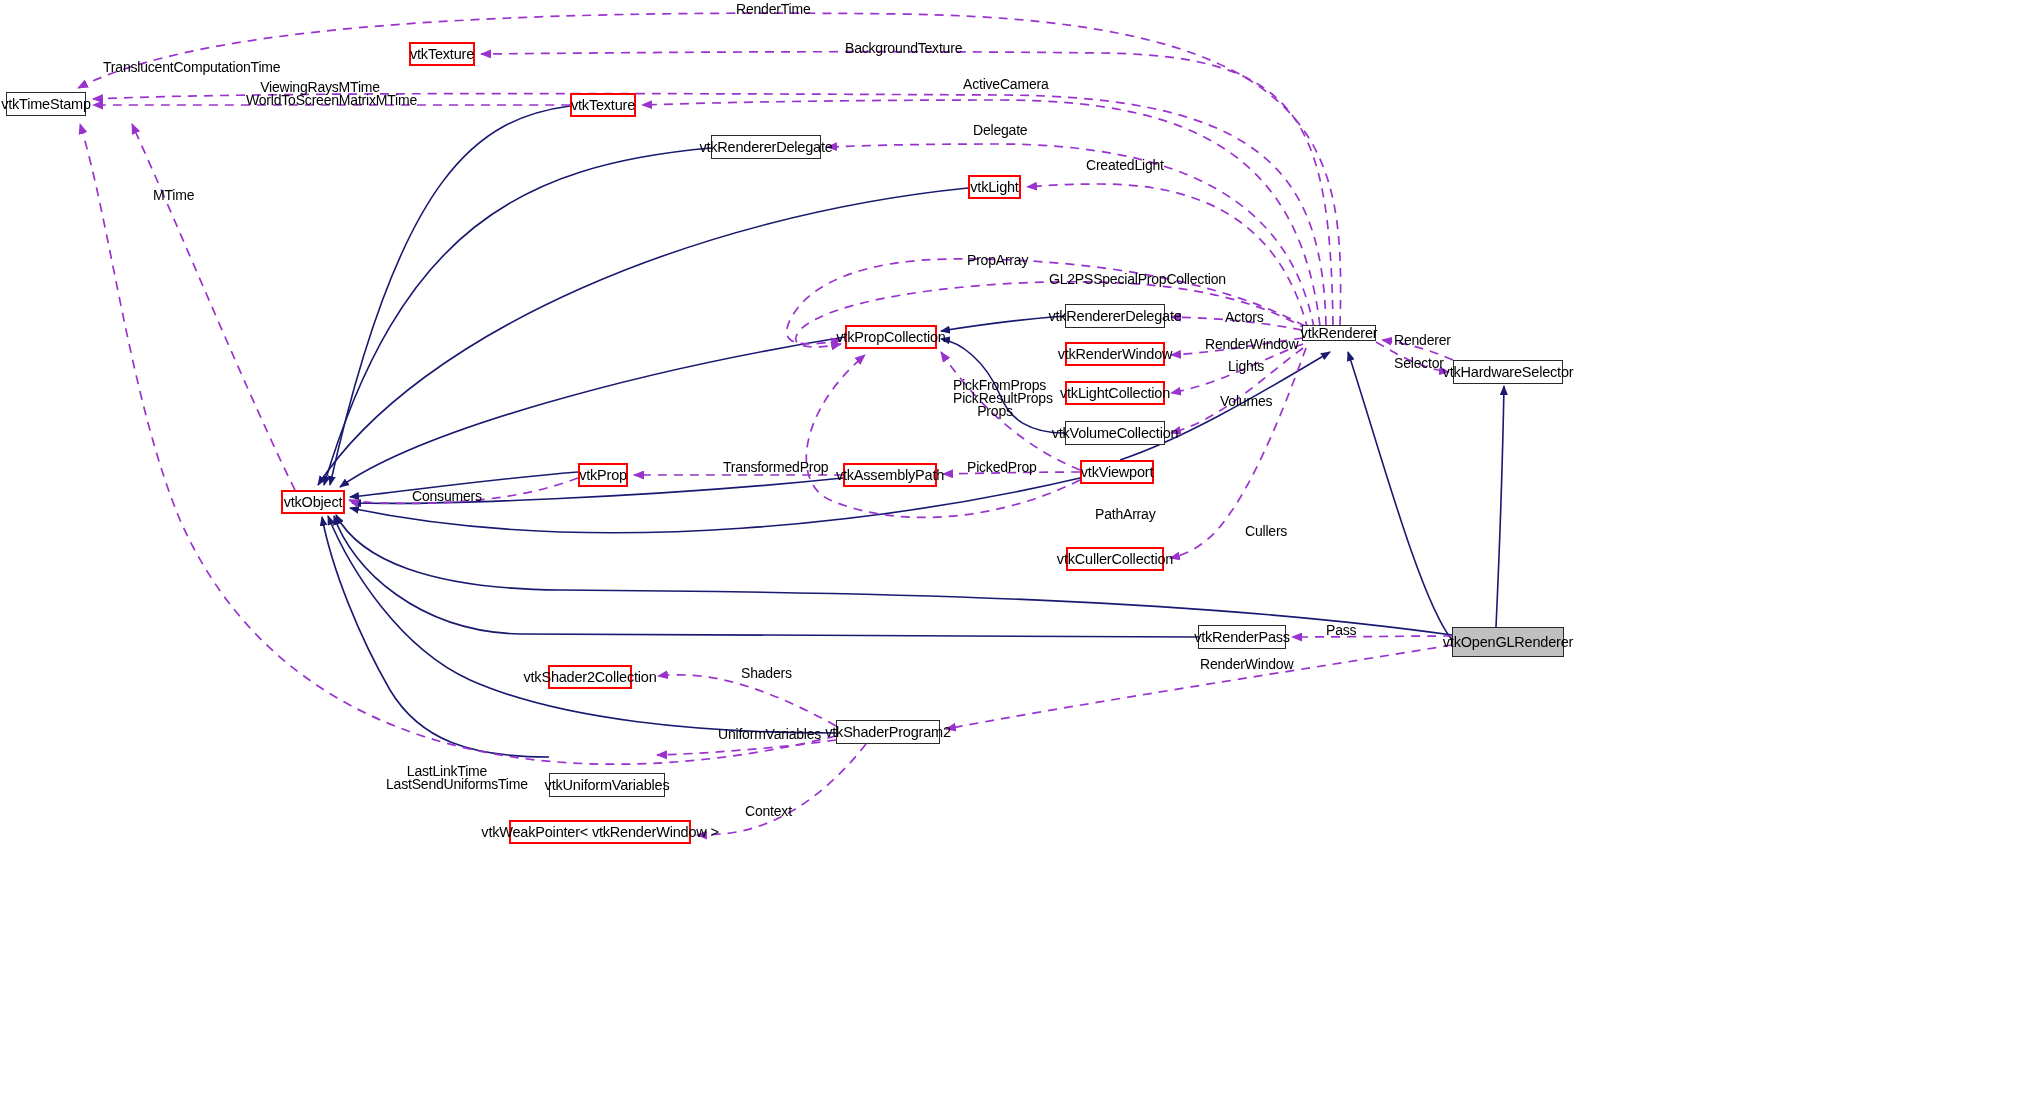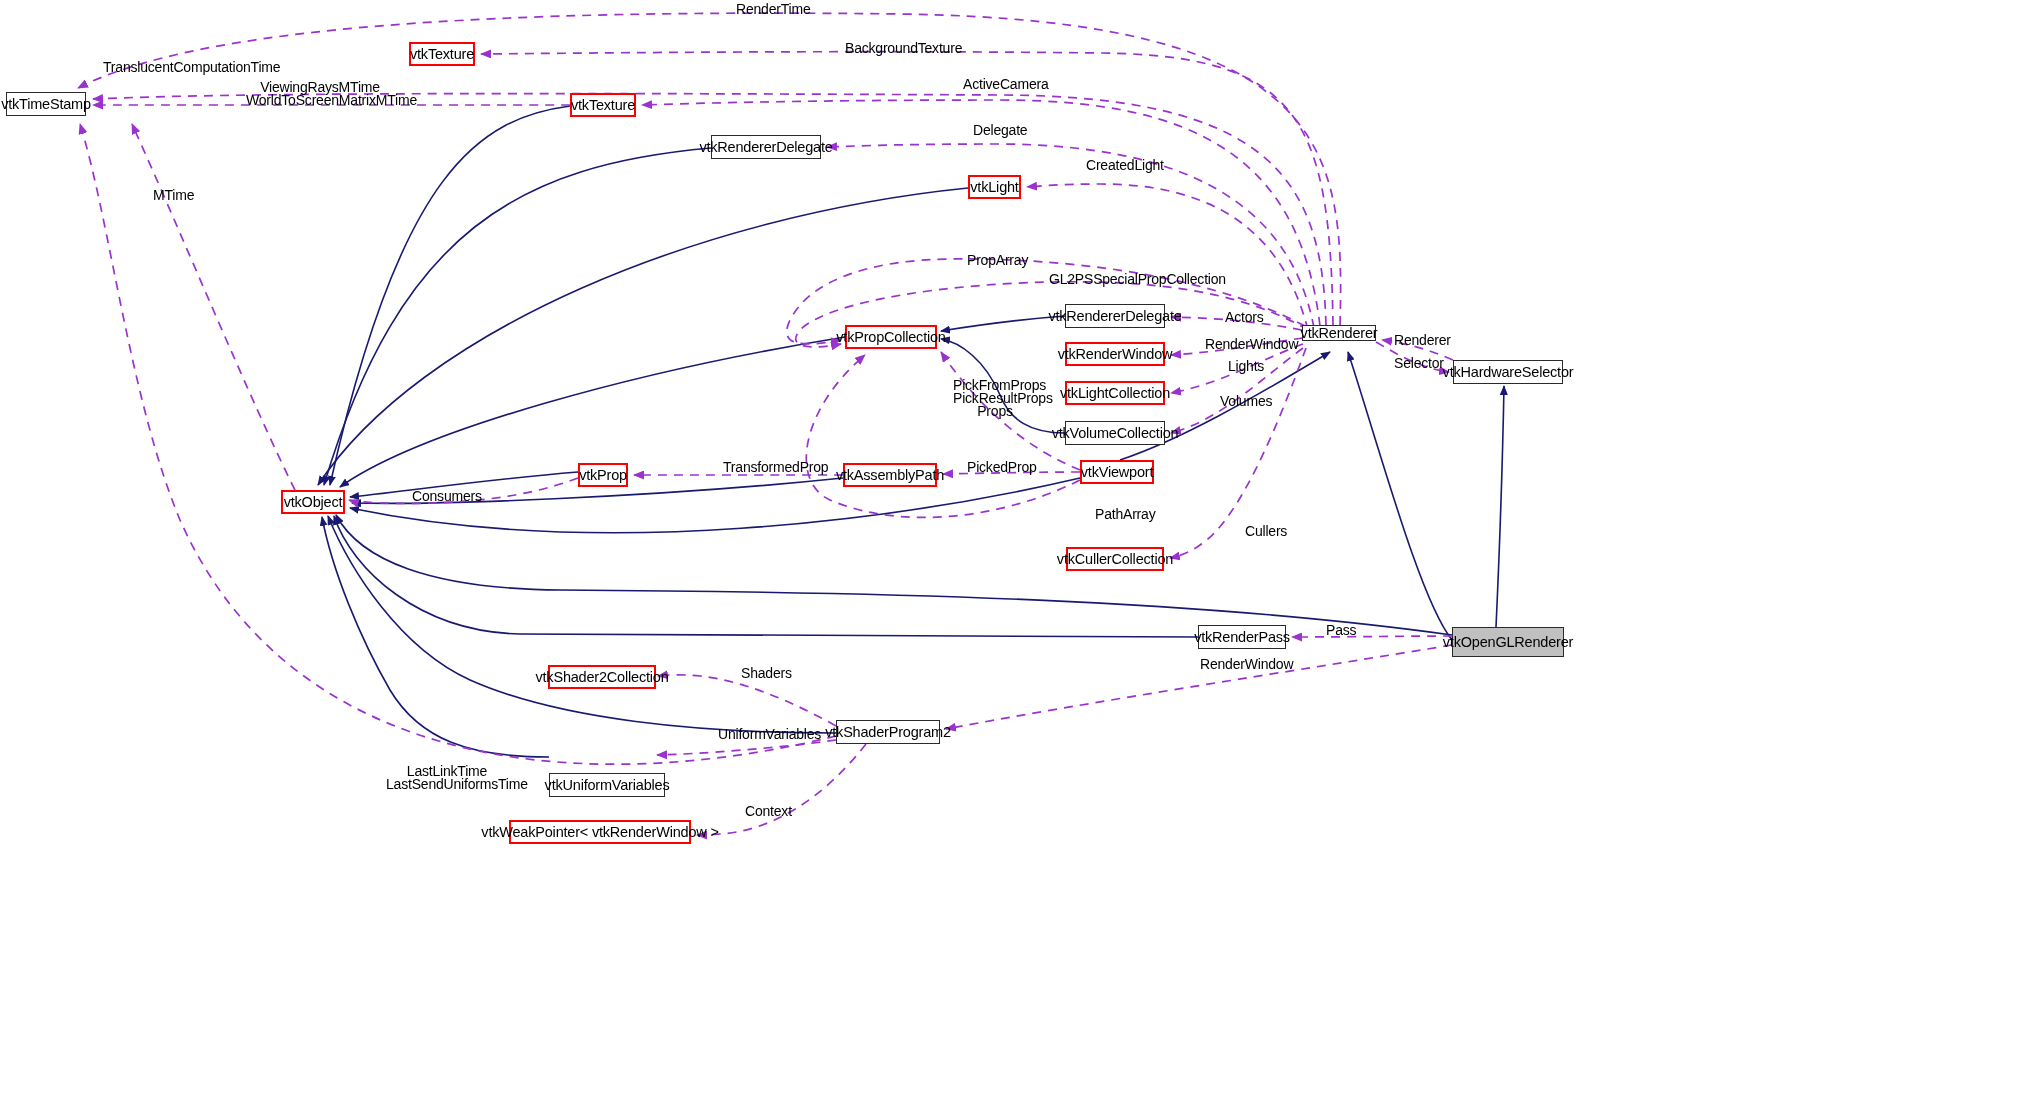--- a/index.html
+++ b/index.html
@@ -180,21 +180,21 @@
       <div class="node black" style="left: 1065px; top: 421px; width: 100px; height: 24px;">vtkVolumeCollection</div>
       <div class="node black" style="left: 1302px; top: 325px; width: 74px; height: 16px;">vtkRenderer</div>
       <div class="node black" style="left: 1453px; top: 360px; width: 110px; height: 24px;">vtkHardwareSelector</div>
       <div class="node red" style="left: 281px; top: 490px; width: 64px; height: 24px;">vtkObject</div>
       <div class="node red" style="left: 578px; top: 463px; width: 50px; height: 24px;">vtkProp</div>
       <div class="node red" style="left: 843px; top: 463px; width: 94px; height: 24px;">vtkAssemblyPath</div>
       <div class="node red" style="left: 1080px; top: 460px; width: 74px; height: 24px;">vtkViewport</div>
       <div class="node red" style="left: 1066px; top: 547px; width: 98px; height: 24px;">vtkCullerCollection</div>
       <div class="node black" style="left: 1198px; top: 625px; width: 88px; height: 24px;">vtkRenderPass</div>
       <div class="node filled" style="left: 1452px; top: 627px; width: 112px; height: 30px;">vtkOpenGLRenderer</div>
-      <div class="node red" style="left: 548px; top: 665px; width: 108px; height: 24px;">vtkShader2Collection</div>
+      <div class="node red" style="left: 548px; top: 665px; width: 84px; height: 24px;">vtkShader2Collection</div>
       <div class="node black" style="left: 836px; top: 720px; width: 104px; height: 24px;">vtkShaderProgram2</div>
       <div class="node black" style="left: 549px; top: 742px; width: 116px; height: 24px; margin-top: 31px;">vtkUniformVariables</div>
       <div class="node red" style="left: 509px; top: 820px; width: 182px; height: 24px;">vtkWeakPointer&lt; vtkRenderWindow &gt;</div>
     </div>
   <div id="labels">
       <div class="edge-label" style="left: 736px; top: 3px; width: 62px;">RenderTime</div>
       <div class="edge-label" style="left: 845px; top: 42px; width: 100px;">BackgroundTexture</div>
       <div class="edge-label" style="left: 103px; top: 61px; width: 136px;">TranslucentComputationTime</div>
       <div class="edge-label" style="left: 963px; top: 78px; width: 74px;">ActiveCamera</div>
       <div class="edge-label" style="left: 246px; top: 81px; width: 148px;">ViewingRaysMTime

